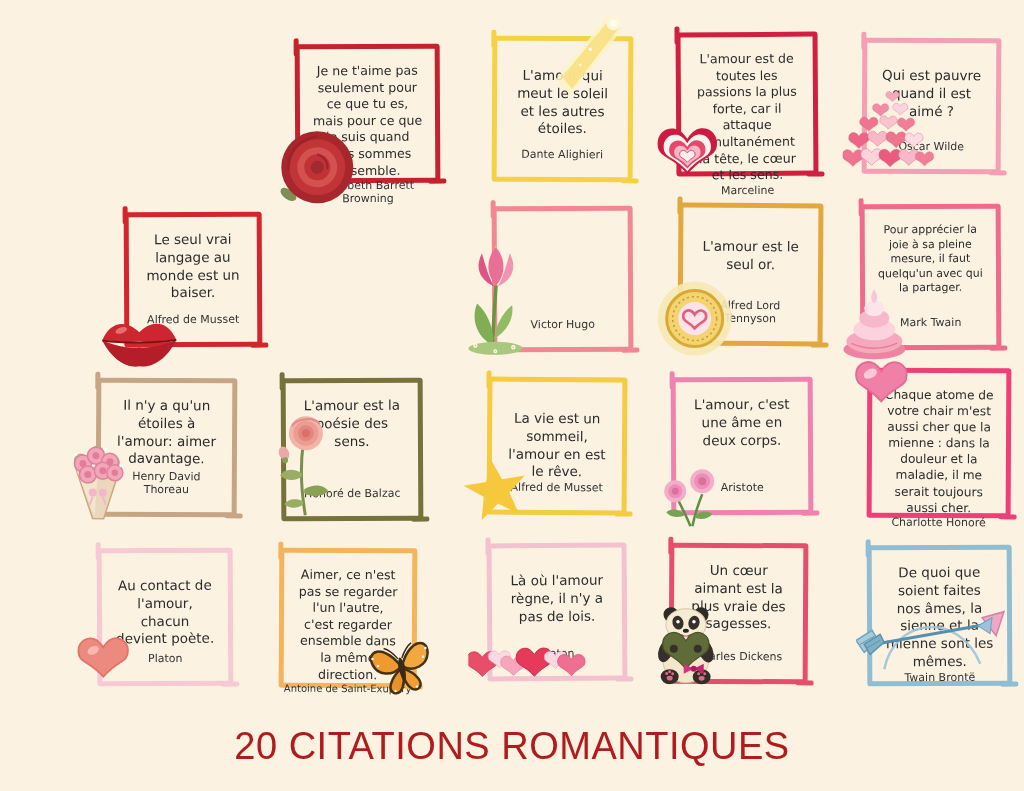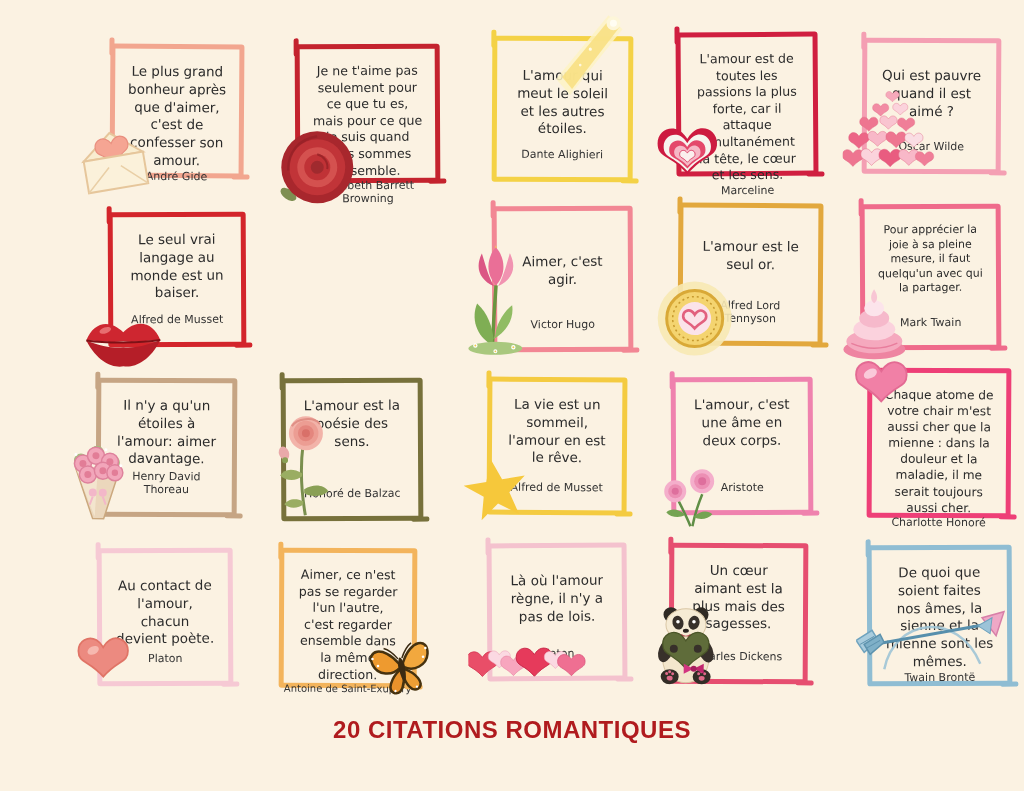--- a/index.html
+++ b/index.html
@@ -14,21 +14,21 @@
         background:var(--fc);border-radius:2px;}
   .quote{margin:6px 2px 0;font-size:13.5px;line-height:1.32;text-align:center;color:#2b2b2b;}
   .author{margin:auto 4px 8px;font-size:11px;text-align:center;color:#333;}
   .icon{position:absolute;z-index:2;pointer-events:none;}
 
   .c1{left:70px;top:28px;width:134px;height:134px;transform:rotate(.4deg)}
   .c2{left:255px;top:28px;width:145px;height:139px;transform:rotate(-.3deg)}
   .c3{left:452px;top:20px;width:141px;height:146px;transform:rotate(.3deg)}
   .c4{left:636px;top:16px;width:142px;height:144px;transform:rotate(-.4deg)}
   .c5{left:822px;top:22px;width:139px;height:136px;transform:rotate(.3deg)}
-  .c6{left:68px;top:196px;width:138px;height:135px;transform:rotate(-.3deg)}
+  .c6{left:84px;top:196px;width:138px;height:135px;transform:rotate(-.3deg)}
   .c7{left:254px;top:196px;width:139px;height:137px;transform:rotate(.3deg)}
   .c8{left:452px;top:190px;width:141px;height:146px;transform:rotate(-.3deg)}
   .c9{left:638px;top:187px;width:145px;height:143px;transform:rotate(.4deg)}
   .c10{left:820px;top:188px;width:141px;height:146px;transform:rotate(-.3deg)}
   .c11{left:56px;top:362px;width:141px;height:139px;transform:rotate(.3deg)}
   .c12{left:241px;top:362px;width:142px;height:143px;transform:rotate(-.3deg)}
   .c13{left:447px;top:361px;width:140px;height:138px;transform:rotate(.4deg)}
   .c14{left:631px;top:361px;width:142px;height:138px;transform:rotate(-.3deg)}
   .c15{left:827px;top:352px;width:144px;height:150px;transform:rotate(.3deg)}
   .c16{left:57px;top:532px;width:136px;height:138px;transform:rotate(-.3deg)}
@@ -37,21 +37,21 @@
   .c19{left:629px;top:527px;width:139px;height:141px;transform:rotate(.3deg)}
   .c20{left:827px;top:529px;width:145px;height:141px;transform:rotate(-.3deg)}
 
   .c2 .quote,.c4 .quote,.c17 .quote{font-size:12.6px}
   .c15 .quote{font-size:12.2px}
   .c10 .quote{font-size:11px}
   .c3 .quote{margin-top:18px}
   .c5 .quote{margin-top:16px}
   .c8 .quote{margin-top:34px}
   .c9 .quote{margin-top:22px}
-  .c13 .quote{margin-top:6px}
+  .c13 .quote{margin-top:20px}
   .c16 .quote{margin-top:16px}
   .c18 .quote{margin-top:16px}
   .c7 .author{font-size:9.5px;white-space:nowrap}
   .c17 .author{font-size:10px;white-space:nowrap}
 
   .i1{left:-38px;bottom:-26px;width:76px;height:76px}
   .i2{left:-24px;bottom:-30px;width:82px;height:82px}
   .i3{right:4px;top:-26px;width:74px;height:86px}
   .i4{left:-30px;bottom:-18px;width:72px;height:68px}
   .i5{left:-24px;bottom:-12px;width:94px;height:98px}
@@ -65,46 +65,34 @@
   .i13{left:-28px;bottom:-14px;width:64px;height:70px}
   .i14{left:-20px;bottom:-20px;width:66px;height:66px}
   .i15{left:-22px;top:-16px;width:62px;height:56px}
   .i16{left:-29px;bottom:-10px;width:60px;height:60px}
   .i17{right:-26px;bottom:-18px;width:72px;height:68px}
   .i18{left:-24px;bottom:-12px;width:118px;height:48px}
   .i19{left:-18px;bottom:-6px;width:64px;height:82px}
   .i20{left:-16px;bottom:10px;width:150px;height:75px}
 
   .title{position:absolute;top:700px;left:0;width:100%;text-align:center;
-         font-family:"Liberation Sans",sans-serif;font-weight:bold;font-size:24px;
+         font-family:"Liberation Sans",sans-serif;font-weight:normal;font-size:38px;
          letter-spacing:.5px;color:#B01B1E;}
 </style>
 </head>
 <body>
 
 <svg width="0" height="0" style="position:absolute" aria-hidden="true">
   <defs>
     <path id="hs" d="M0,5.5 C-6.5,-2 -11,-0.5 -11,-6 C-11,-10.5 -6.5,-12.8 -3,-10.8 C-1.3,-9.8 0,-7.6 0,-7.6 C0,-7.6 1.3,-9.8 3,-10.8 C6.5,-12.8 11,-10.5 11,-6 C11,-0.5 6.5,-2 0,5.5 Z"></path>
   </defs>
 </svg>
 
 <div id="poster" style="background: rgb(251, 242, 226);">
 
-  <figure class="card c1" style="--fc: #F2A68F;">
-    <blockquote class="quote">Le plus grand bonheur après que d'aimer, c'est de confesser son amour.</blockquote>
-    <figcaption class="author">André Gide</figcaption>
-    <svg class="icon i1" viewBox="0 0 76 76">
-      <g transform="rotate(-10 38 42)">
-        <polygon points="8,34 38,10 68,34" fill="#F9EDD0" stroke="#E6C69B" stroke-width="2"></polygon>
-        <use href="#hs" transform="translate(38,32) scale(1.5)" fill="#F5A593" stroke="#E98F7F" stroke-width="0.8"></use>
-        <polygon points="8,34 68,34 68,66 8,66" fill="#FBF1DA" stroke="#E6C69B" stroke-width="2"></polygon>
-        <path d="M8,66 L32,44 M68,66 L44,44" stroke="#E9CFA6" stroke-width="1.5"></path>
-      </g>
-    </svg>
-  </figure>
 
   <figure class="card c2" style="--fc: #C4232E;">
     <blockquote class="quote">Je ne t'aime pas seulement pour ce que tu es, mais pour ce que je suis quand nous sommes ensemble.</blockquote>
     <figcaption class="author">Elizabeth Barrett Browning</figcaption>
     <svg class="icon i2" viewBox="0 0 82 82">
       <ellipse cx="12" cy="68" rx="9" ry="5" fill="#7E8F52" transform="rotate(35 12 68)"></ellipse>
       <circle cx="41" cy="41" r="36" fill="#A8272D"></circle>
       <circle cx="41" cy="41" r="28" fill="#C13438"></circle>
       <circle cx="41" cy="41" r="20" fill="#D4514F"></circle>
       <circle cx="41" cy="41" r="13" fill="#C03236"></circle>
@@ -169,21 +157,20 @@
     <svg class="icon i6" viewBox="0 0 84 62">
       <path d="M5,30 C12,12 28,8 42,22 C56,8 72,12 79,30 C66,30 54,33 42,31 C30,33 18,30 5,30 Z" fill="#CE2630"></path>
       <path d="M5,30 C16,52 32,58 42,56 C52,58 68,52 79,30 C64,36 52,38 42,37 C32,38 20,36 5,30 Z" fill="#B51E28"></path>
       <path d="M5,30 C25,33 59,33 79,30" stroke="#7E1116" stroke-width="2" fill="none"></path>
       <ellipse cx="24" cy="20" rx="6" ry="3" fill="#F28B8B" opacity="0.7" transform="rotate(-18 24 20)"></ellipse>
     </svg>
   </figure>
 
 
   <figure class="card c8" style="--fc: #F28794;">
-    <blockquote class="quote">Aimer, c'est agir.</blockquote>
     <figcaption class="author">Victor Hugo</figcaption>
     <svg class="icon i8" viewBox="0 0 74 120">
       <path d="M37,50 C35,75 34,92 33,112" stroke="#69953F" stroke-width="3.5" fill="none"></path>
       <path d="M33,110 C16,100 12,82 18,68 C29,78 33,92 34,102 Z" fill="#7FAE54"></path>
       <path d="M34,104 C48,96 55,83 53,70 C43,78 37,90 36,100 Z" fill="#91BC63"></path>
       <ellipse cx="36" cy="113" rx="27" ry="6.5" fill="#A9C87E"></ellipse>
       <circle cx="16" cy="110" r="2.2" fill="#FFFFFF"></circle>
         <circle cx="16" cy="110" r="1" fill="#F2C94C"></circle>
       <circle cx="54" cy="112" r="2.2" fill="#FFFFFF"></circle>
         <circle cx="54" cy="112" r="1" fill="#F2C94C"></circle>
@@ -349,21 +336,21 @@
       <use href="#hs" transform="translate(14,28) scale(1.45)" fill="#E94E68" stroke="#D63A55" stroke-width="0.6"></use>
       <use href="#hs" transform="translate(31,22) scale(1.0)" fill="#FBD9E2" stroke="#EFA9BE" stroke-width="0.6"></use>
       <use href="#hs" transform="translate(45,29) scale(1.15)" fill="#F7A6BE" stroke="#E98CA9" stroke-width="0.6"></use>
       <use href="#hs" transform="translate(66,27) scale(1.65)" fill="#E63A5B" stroke="#C92B4B" stroke-width="0.6"></use>
       <use href="#hs" transform="translate(87,23) scale(1.0)" fill="#FBD9E2" stroke="#EFA9BE" stroke-width="0.6"></use>
       <use href="#hs" transform="translate(103,29) scale(1.25)" fill="#EF6F92" stroke="#DB547B" stroke-width="0.6"></use>
     </svg>
   </figure>
 
   <figure class="card c19" style="--fc: #E64E70;">
-    <blockquote class="quote">Un cœur aimant est la plus mais des sagesses.</blockquote>
+    <blockquote class="quote">Un cœur aimant est la plus vraie des sagesses.</blockquote>
     <figcaption class="author">Charles Dickens</figcaption>
     <svg class="icon i19" viewBox="0 0 64 82">
       <circle cx="15" cy="12" r="7.5" fill="#2F2A24"></circle>
         <circle cx="45" cy="12" r="7.5" fill="#2F2A24"></circle>
       <ellipse cx="30" cy="22" rx="20" ry="16" fill="#F6EBD4" stroke="#D9C6A4" stroke-width="1"></ellipse>
       <ellipse cx="22" cy="20" rx="5.5" ry="7" fill="#37302A" transform="rotate(-15 22 20)"></ellipse>
       <ellipse cx="38" cy="20" rx="5.5" ry="7" fill="#37302A" transform="rotate(15 38 20)"></ellipse>
       <circle cx="22" cy="19" r="1.8" fill="#FFFFFF"></circle>
         <circle cx="38" cy="19" r="1.8" fill="#FFFFFF"></circle>
       <ellipse cx="30" cy="28" rx="3" ry="2" fill="#2A2520"></ellipse>

